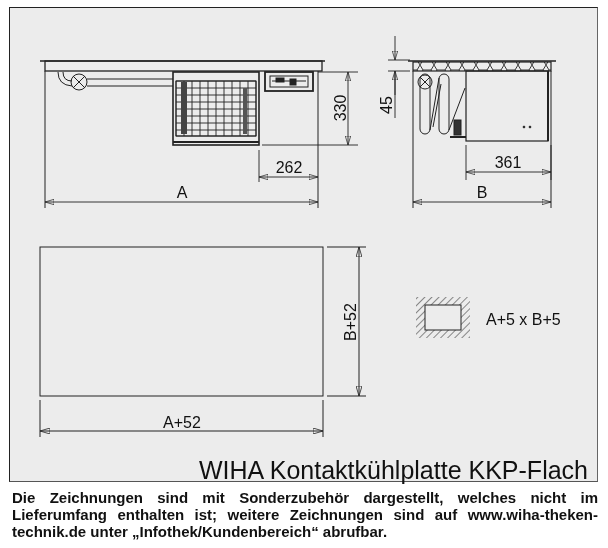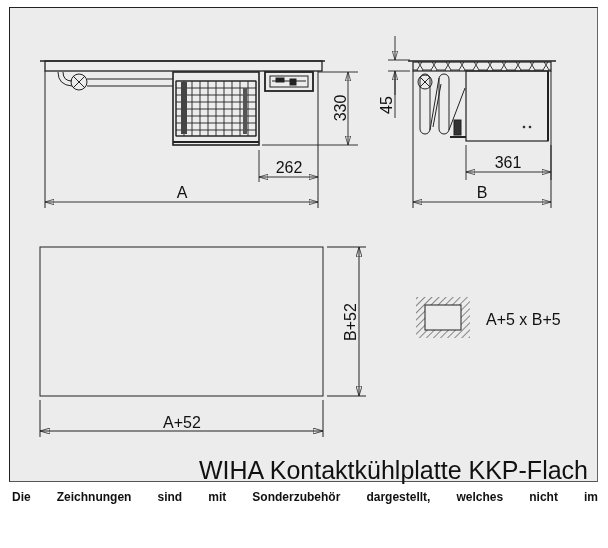--- a/index.html
+++ b/index.html
@@ -9,21 +9,21 @@
     background: #ececec; border: 1.5px solid #222; border-right-color: #666; border-bottom-color: #555; box-sizing: border-box;
   }
   svg.drawing { position: absolute; left: 0; top: 0; }
   .dim-text { font-family: "Liberation Sans", sans-serif; font-size: 16px; fill: #111; }
   .title {
     position: absolute; right: 20px; top: 456px;
     font-size: 25px; color: #111; white-space: nowrap;
   }
   .note {
     position: absolute; left: 12px; top: 489px; width: 586px;
-    font-size: 12px; font-weight: bold; color: #111; line-height: 17px;
+    font-size: 15px; font-weight: bold; color: #111; line-height: 17px;
     text-align: justify; text-align-last: left;
   }
   .note span { display: block; text-align: justify; text-align-last: justify; }
   .note span.last { text-align-last: left; }
 </style>
 </head>
 <body>
 
 <div class="frame"></div>
 
@@ -157,13 +157,15 @@
     <rect x="416" y="297" width="54" height="41" fill="url(#hatch)" stroke="none"></rect>
     <rect x="425" y="305" width="36" height="25" fill="#ececec" stroke="#222" stroke-width="1"></rect>
   </g>
   <text class="dim-text" x="486" y="325">A+5 x B+5</text>
 </svg>
 
 <div class="title">WIHA Kontaktkühlplatte KKP-Flach</div>
 
 <div class="note">
   <span>Die Zeichnungen sind mit Sonderzubehör dargestellt, welches nicht im</span>
+  <span>Lieferumfang enthalten ist; weitere Zeichnungen sind auf www.wiha-theken-</span>
+  <span class="last">technik.de unter „Infothek/Kundenbereich“ abrufbar.</span>
 </div>
 
 </body></html>

